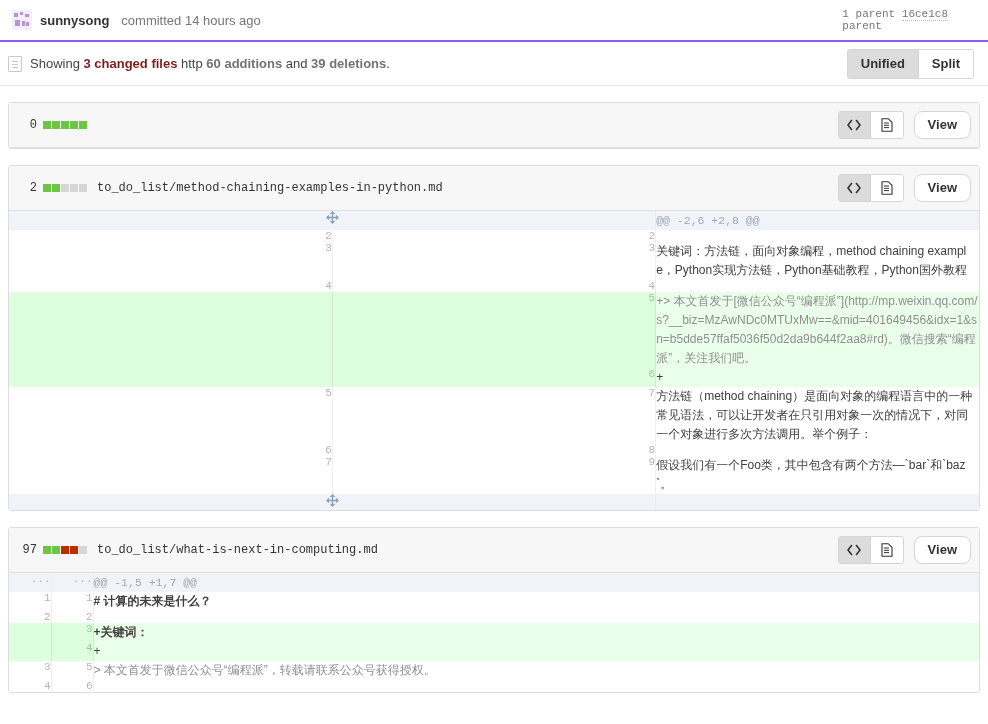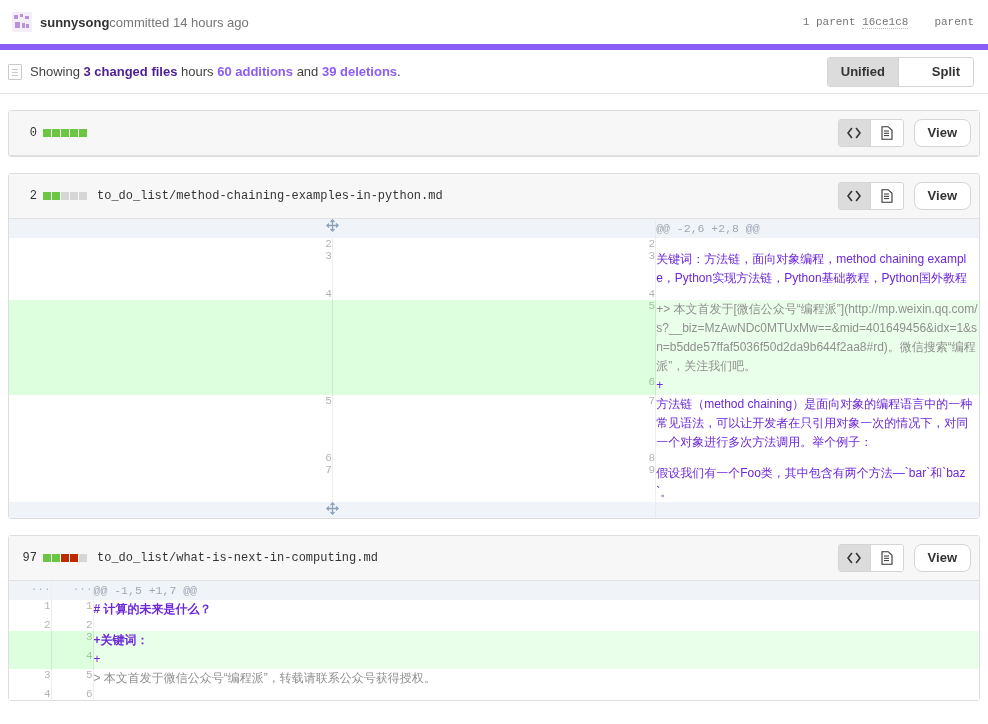--- a/index.html
+++ b/index.html
@@ -9,46 +9,46 @@
     background: #ffffff;
     font-family: "Liberation Sans", sans-serif;
     font-size: 13px;
     color: #333333;
     overflow: hidden;
   }
   .page { width: 988px; height: 724px; position: relative; background: #fff; }
 
   
   .commit-bar {
-    height: 50px;
-    border-bottom: 6px solid #8b5cf6;
+    height: 42px;
+    border-bottom: 2px solid #8b5cf6;
     display: flex; align-items: center;
     padding: 0 14px 0 12px;
     background: #fff;
   }
   .avatar {
     width: 20px; height: 20px; margin-right: 8px; flex: none;
     background: #f3eef8;
     position: relative;
     border-radius: 1px;
   }
   .avatar i {
     position: absolute; background: #b892d4; display: block;
   }
   .avatar i:nth-child(1){ left:2px; top:3px; width:4px; height:4px;}
   .avatar i:nth-child(2){ left:8px; top:2px; width:3px; height:3px;}
   .avatar i:nth-child(3){ left:13px; top:4px; width:4px; height:3px;}
   .avatar i:nth-child(4){ left:3px; top:10px; width:5px; height:6px;}
   .avatar i:nth-child(5){ left:10px; top:11px; width:3px; height:5px;}
   .avatar i:nth-child(6){ left:14px; top:12px; width:3px; height:4px;}
   .author { font-weight: bold; color: #333; font-size: 13px; }
-  .committed-text { color: #767676; font-size: 13px; margin-left: 0; }
+  .committed-text { color: #767676; font-size: 13px; margin-left: 12px; }
   .commit-bar-right {
     margin-left: auto; display: flex; 
-    font-family: "Liberation Mono", monospace; font-size: 11px; color: #767676;
+    font-family: "Liberation Mono", monospace; font-size: 11px; color: #767676; flex-direction: column;
   }
   .parent-group { margin-right: 26px; }
   .sha-link { color: #767676; border-bottom: 1px dotted #bbb; }
   .commit-sha { color: #555; }
 
   
   .toolbar {
     height: 44px; display: flex; align-items: center;
     padding: 0 14px 0 8px;
     border-bottom: 1px solid #e5e5e5;
@@ -57,23 +57,23 @@
   .file-stat-icon {
     width: 14px; height: 16px; margin-right: 8px; flex: none;
     border: 1px solid #c9c9c9; border-radius: 1px; position: relative;
     background: #fff;
   }
   .file-stat-icon::before {
     content: ""; position: absolute; left: 3px; top: 4px; width: 6px; height: 1px;
     background: #c9c9c9; box-shadow: 0 3px 0 #c9c9c9, 0 6px 0 #c9c9c9;
   }
   .showing-text { font-size: 13px; color: #444; }
-  .showing-text b { color: #8b5cf6; }
-  .changed-files-link { color: #4c1d95; font-weight: bold; text-decoration: none; }
-  .seg-group { margin-left: auto; display: flex; border: 1px solid #d5d5d5; border-radius: 3px; overflow: hidden; gap: 20px; }
+  .showing-text b { color: #737373; }
+  .changed-files-link { color: #7f1d1d; font-weight: bold; text-decoration: none; }
+  .seg-group { margin-left: auto; display: flex; border: 1px solid #d5d5d5; border-radius: 3px; overflow: hidden; }
   .seg-btn {
     font-size: 13px; font-weight: bold; color: #333;
     padding: 5px 13px; background: #fff; cursor: pointer;
     border-right: 1px solid #d5d5d5; line-height: 18px;
   }
   .seg-btn:last-child { border-right: none; }
   .seg-btn.active { background: #dcdcdc; }
 
   
   .file {
@@ -124,21 +124,21 @@
   table.diff td { vertical-align: top; padding: 0; margin-top: 19px; }
   .ln {
     width: 42px; min-width: 42px;
     font-family: "Liberation Mono", monospace; font-size: 11px;
     color: #b5b5b5; text-align: right; padding: 2px 9px 2px 4px;
     background: #fff; border-right: 1px solid #eee; user-select: none;
     white-space: nowrap;
   }
   .code {
     font-family: "Liberation Mono", monospace; font-size: 12px;
-    color: #6d28d9; padding: 3px 10px 3px 8px; white-space: pre-wrap;
+    color: #404040; padding: 3px 10px 3px 8px; white-space: pre-wrap;
     word-break: break-all; line-height: 19px;
   }
   tr.hunk .ln { background: #f0f4f9; color: #a7b6c9; }
   tr.hunk .code { background: #f0f4f9; color: #a0a8b4; font-size: 11.5px; }
   tr.add .ln { background: #ddffdd; color: #9ac79a; border-right-color: #cfe9cf; }
   tr.add .code { background: #eaffea; }
   tr.ctx .ln { background: #fff; }
   tr.ctx .code { background: #fff; }
   .expand-cell {
     background: #f0f4f9; text-align: center; padding: 4px 0;
@@ -187,21 +187,21 @@
         <span>1 parent</span>
         <span class="sha-link">16ce1c8</span>
       </span>
       <span>parent</span>
     </div>
   </div>
 
   <div class="toolbar">
     <span class="file-stat-icon"></span>
     <span class="showing-text">
-      <span>Showing </span><a class="changed-files-link" href="#">3 changed files</a><span> hours </span><b>60 additions</b><span> and </span><b>39 deletions</b><span>.</span>
+      <span>Showing </span><a class="changed-files-link" href="#">3 changed files</a><span> http </span><b>60 additions</b><span> and </span><b>39 deletions</b><span>.</span>
     </span>
     <div class="seg-group">
       <div class="seg-btn active">Unified</div>
       <div class="seg-btn">Split</div>
     </div>
   </div>
 
   <div class="file">
     <div class="file-header">
       <span class="diffstat-count">0</span>

